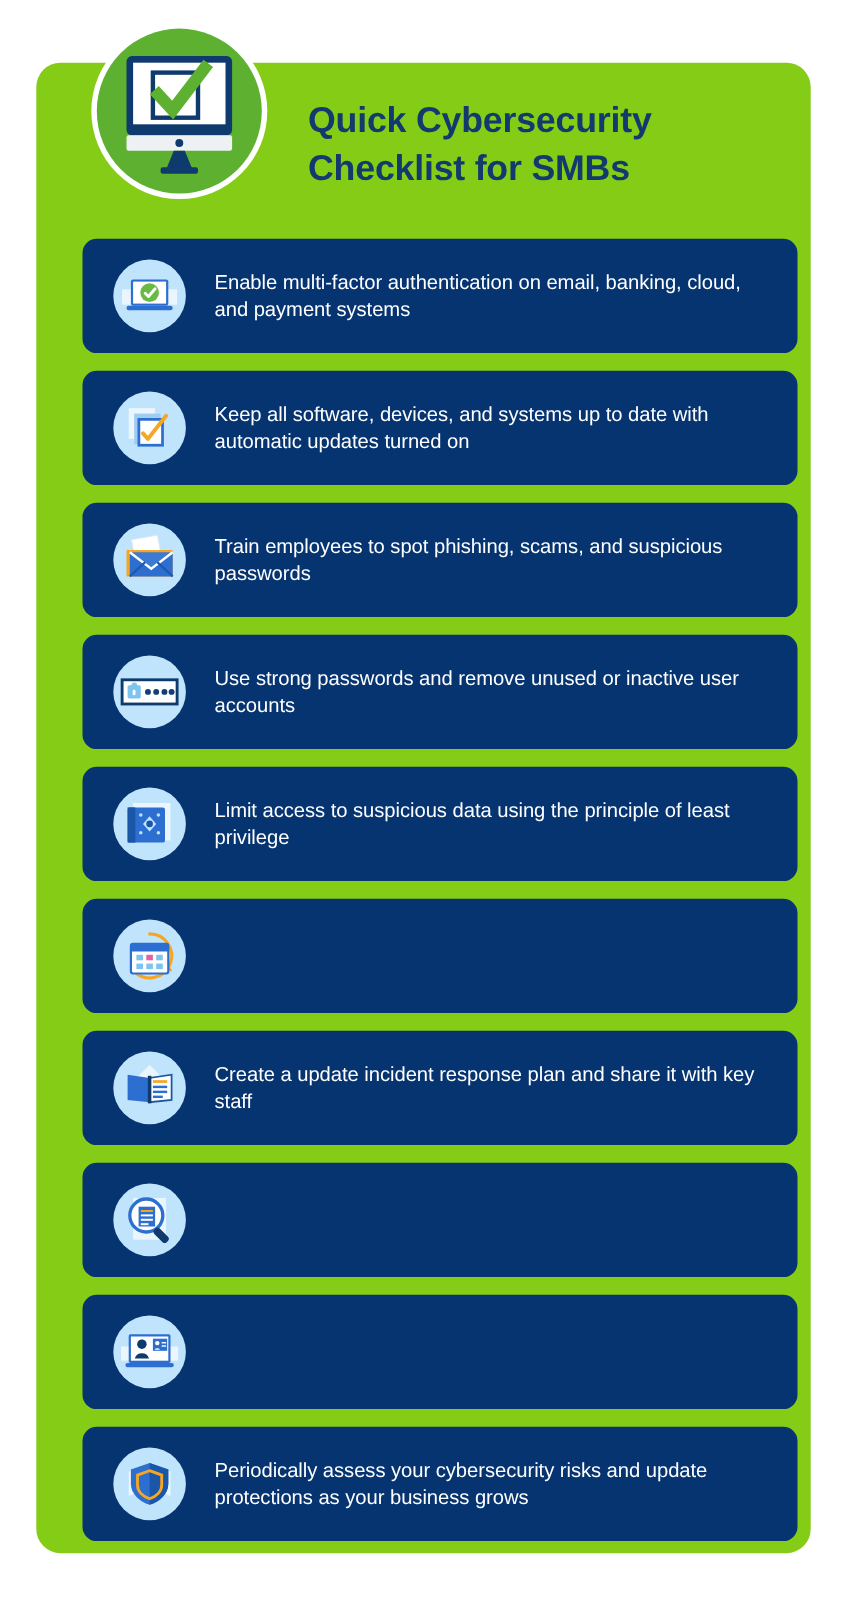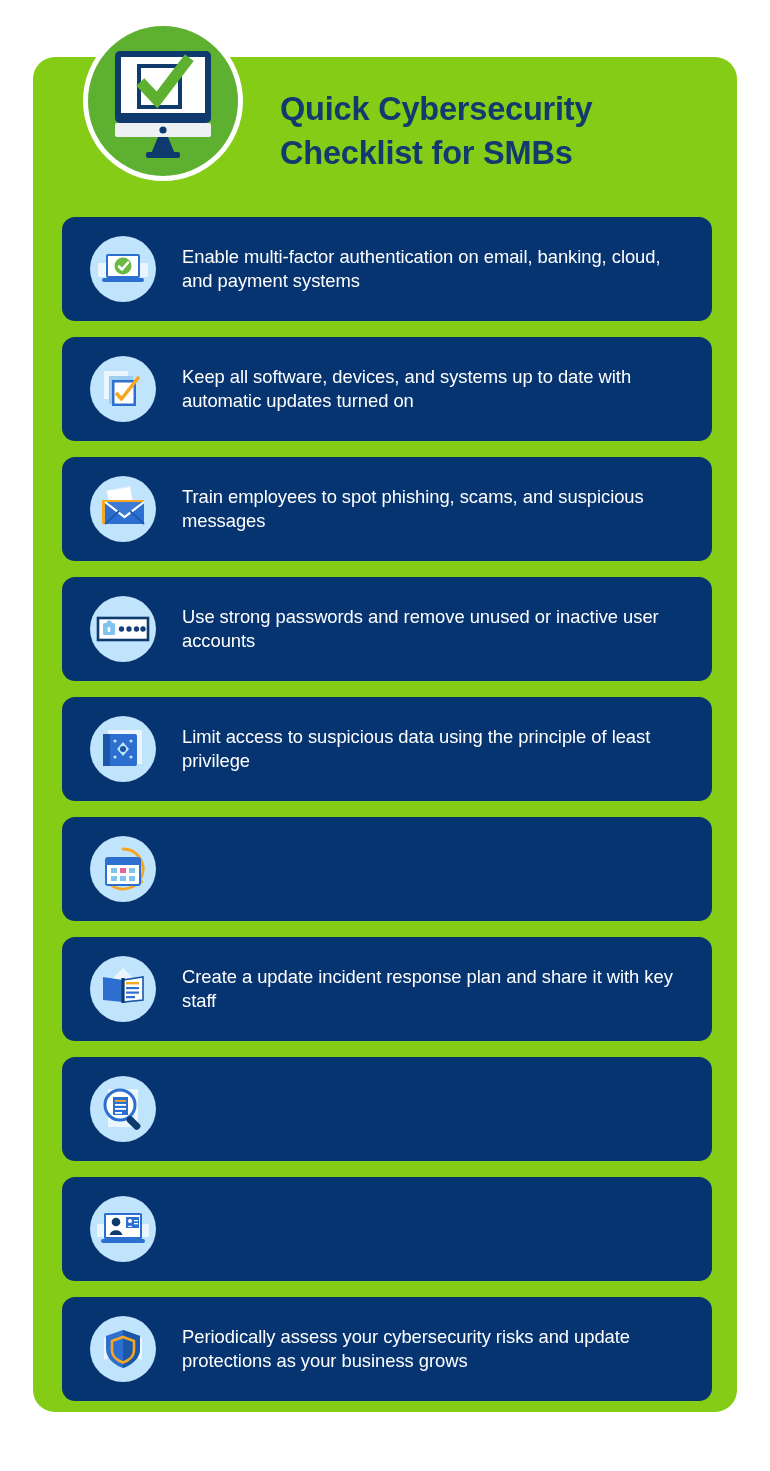--- a/index.html
+++ b/index.html
@@ -55,21 +55,21 @@
     width: 100%; height: 100%;
     border-radius: 50%;
     background: #5eb130;
     position: relative;
   }
   #badge svg { position: absolute; left: 0; top: 0; }
 
   
   #list {
     position: absolute;
-    left: 29px; top: 160px;
+    left: 42px; top: 160px;
     width: 650px;
   }
   .row {
     position: relative;
     width: 650px;
     background: #063471;
     border-radius: 13px;
     margin-bottom: 16px;
     min-height: 104px;
     display: flex;
@@ -161,21 +161,21 @@
           <g transform="rotate(-10 33 33)">
             <rect x="20" y="12" width="24" height="20" fill="#ffffff" stroke="#dbe9f4" stroke-width="1"></rect>
           </g>
           <path d="M12 24 L54 24 L54 48 L12 48 Z" fill="#f5a623"></path>
           <path d="M15 26 L54 26 L54 48 L15 48 Z" fill="#2d6fd0"></path>
           <path d="M15 26 L34.5 41 L54 26 Z" fill="#ffffff" opacity="0.08"></path>
           <path d="M15 26 L34.5 41 L54 26" fill="none" stroke="#ffffff" stroke-width="2.2"></path>
           <path d="M15 48 L29 35 M54 48 L40 35" stroke="#1b5bb0" stroke-width="2" fill="none"></path>
         </svg>
       </div>
-      <div class="row-text">Train employees to spot phishing, scams, and suspicious messages</div>
+      <div class="row-text">Train employees to spot phishing, scams, and suspicious passwords</div>
     </div>
 
     <div class="row">
       <div class="icon-wrap">
         <svg width="66" height="66" viewBox="0 0 66 66" aria-hidden="true">
           <rect x="8" y="22" width="50" height="22" fill="#ffffff" stroke="#0e3a6e" stroke-width="2.6"></rect>
           <rect x="13" y="27" width="12" height="12" rx="1.5" fill="#7fc4ee"></rect>
           <path d="M16.5 27 a2.6 2.6 0 0 1 5.2 0 v2 h-5.2 z" fill="#7fc4ee"></path>
           <rect x="17.6" y="31" width="2.6" height="5" rx="1.2" fill="#ffffff"></rect>
           <circle cx="31.5" cy="33" r="2.7" fill="#133e79"></circle>

